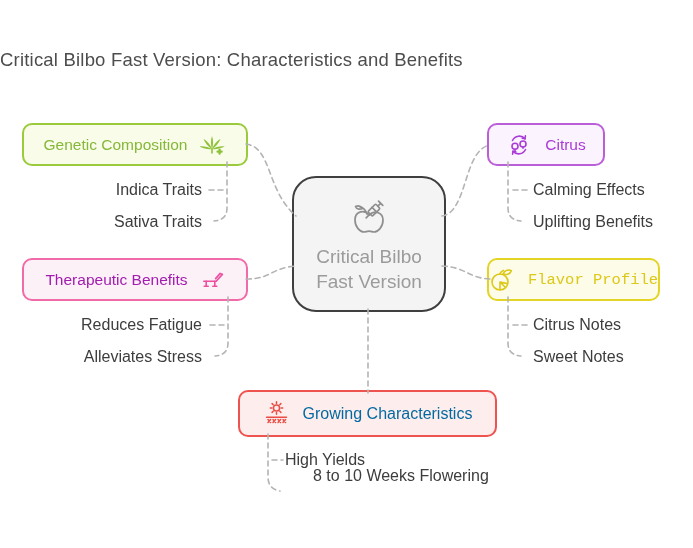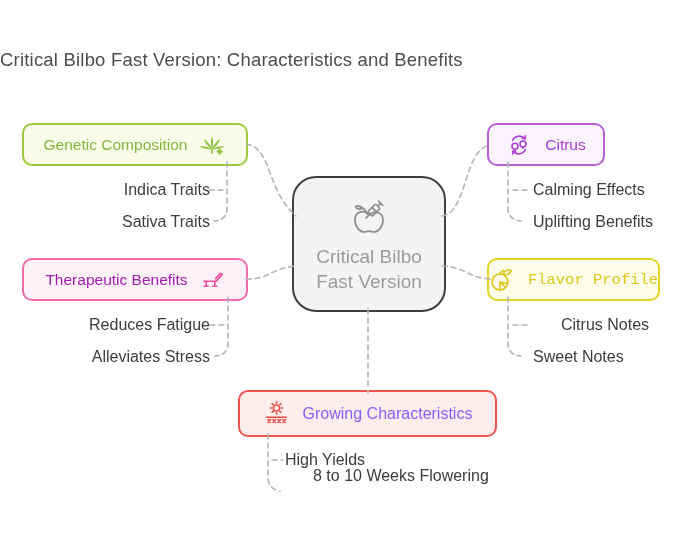--- a/index.html
+++ b/index.html
@@ -13,31 +13,31 @@
   }
   .node{
     position:absolute;display:flex;align-items:center;justify-content:center;gap:13px;
     border-radius:10px;box-sizing:border-box;font-size:15.5px;white-space:nowrap;
   }
   .node svg{flex:0 0 auto;display:block;}
   #node-genetic{left:22px;top:123px;width:226px;height:43px;border:2px solid #9bcb3c;background:#f8fce9;color:#85b838;}
   #node-therapeutic{left:22px;top:258px;width:226px;height:43px;border:2px solid #f06ba8;background:#fdf1f8;color:#a21caf;}
   #node-effects{left:487px;top:123px;width:118px;height:43px;border:2px solid #bb5fd8;background:#fbf3fe;color:#a93bd6;}
   #node-flavor{left:487px;top:258px;width:173px;height:43px;border:2px solid #e4d426;background:#fdfce8;color:#dcc818;font-family:Liberation Mono, monospace;}
-  #node-growing{left:238px;top:390px;width:259px;height:47px;border:2px solid #ef5350;background:#fdeeed;color:#8b5cf6;font-size:16px;}
+  #node-growing{left:238px;top:390px;width:259px;height:47px;border:2px solid #ef5350;background:#fdeeed;color:#0369a1;font-size:16px;}
   #node-center{
     left:292px;top:176px;width:154px;height:136px;border:2px solid #3f3f3f;border-radius:24px;
     background:#f4f4f4;color:#9b9b9b;flex-direction:column;gap:4px;font-size:19px;line-height:1.3;
     text-align:center;
   }
   .center-label{display:flex;flex-direction:column;align-items:center;}
   .child{
     position:absolute;font-size:16px;color:#3d3d3d;white-space:nowrap;
   }
-  .col-left{left:8px;width:202px;text-align:right;}
+  .col-left{left:0;width:202px;text-align:right;}
   .col-right{left:533px;text-align:right;}
   .col-bottom{left:285px;text-align:left;}
   #wires{position:absolute;left:0;top:0;z-index:5;pointer-events:none;}
   .wire{fill:none;stroke:#b4b4b4;stroke-width:1.6;stroke-dasharray:5 4;stroke-linecap:round;}
 </style>
 </head>
 <body>
 
 <div class="canvas">
 
@@ -132,21 +132,21 @@
     </svg>
     <span>Growing Characteristics</span>
   </div>
 
   <div class="child col-left" style="top:181px;">Indica Traits</div>
   <div class="child col-left" style="top:213px;">Sativa Traits</div>
   <div class="child col-left" style="top:316px;">Reduces Fatigue</div>
   <div class="child col-left" style="top:348px;">Alleviates Stress</div>
   <div class="child col-right" style="top:181px;">Calming Effects</div>
   <div class="child col-right" style="top:213px;">Uplifting Benefits</div>
-  <div class="child col-right" style="top:316px;margin-left:28px;">Citrus Notes</div>
+  <div class="child col-right" style="top:316px;">Citrus Notes</div>
   <div class="child col-right" style="top:348px;">Sweet Notes</div>
   <div class="child col-bottom" style="top:451px;">High Yields</div>
   <div class="child col-bottom" style="top:467px;margin-left:28px;">8 to 10 Weeks Flowering</div>
 
   <svg id="wires" width="693" height="548" viewBox="0 0 693 548">
     <path class="wire" d="M246 144 C272 147 266 190 296 216"></path>
     <path class="wire" d="M246 279 C272 279 270 268 296 266"></path>
     <path class="wire" d="M442 216 C468 212 463 150 490 145"></path>
     <path class="wire" d="M442 266 C466 267 468 278 490 279"></path>
     <path class="wire" d="M368 309 V393"></path>

